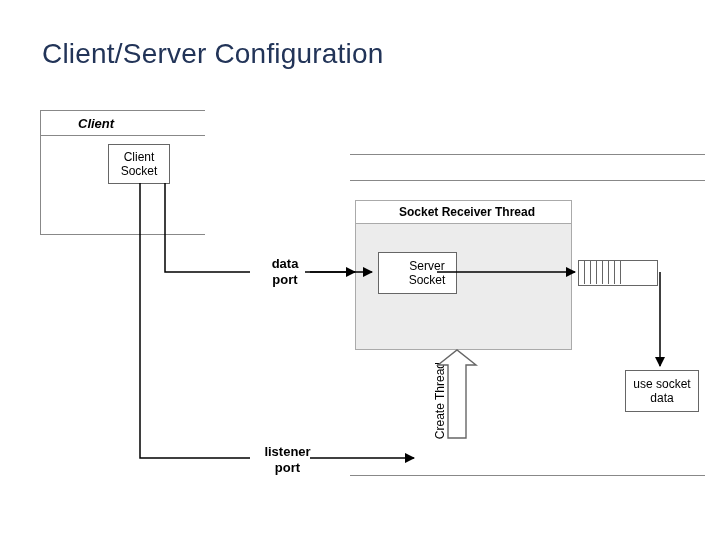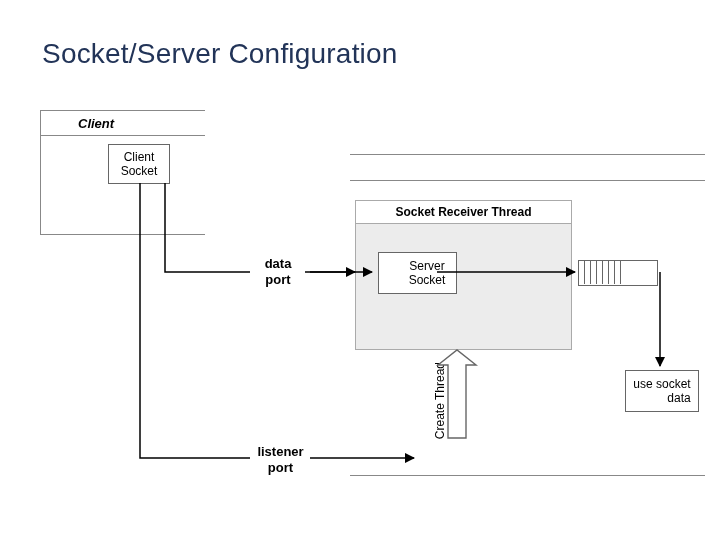--- a/index.html
+++ b/index.html
@@ -41,20 +41,21 @@
     font-size: 13px;
     text-align: center;
     line-height: 1.2;
   }
   .bold-italic {
     font-weight: bold;
     font-style: italic;
   }
   .bold {
     font-weight: bold;
+    margin-left: 7px;
   }
   .box {
     position: absolute;
     border: 1px solid #666;
     background: #fff;
     font-size: 12px;
     display: flex;
     align-items: center;
     justify-content: center;
     text-align: center;
@@ -70,21 +71,21 @@
     left: 0; top: 0;
     width: 720px; height: 540px;
     pointer-events: none;
   }
 </style>
 </head>
 <body>
 
 <div class="stage">
 
-  <div class="title">Socket/Server Configuration</div>
+  <div class="title">Client/Server Configuration</div>
 
   <div class="hr" style="left:40px; top:110px; width:165px;"></div>
   <div class="label bold-italic" style="left:78px; top:116px;">Client</div>
   <div class="hr" style="left:40px; top:135px; width:165px;"></div>
 
   <div class="box" style="left:108px; top:144px; width:60px; height:38px;">
     <span style="white-space:pre-line;">Client
 Socket</span>
   </div>
   <div class="hr" style="left:40px; top:234px; width:165px;"></div>
@@ -112,21 +113,21 @@
     <div style="position:absolute; left:6px; top:0; width:0; height:24px; border-left:1px solid #666;"></div>
     <div style="position:absolute; left:12px; top:0; width:0; height:24px; border-left:1px solid #666;"></div>
     <div style="position:absolute; left:18px; top:0; width:0; height:24px; border-left:1px solid #666;"></div>
     <div style="position:absolute; left:24px; top:0; width:0; height:24px; border-left:1px solid #666;"></div>
     <div style="position:absolute; left:30px; top:0; width:0; height:24px; border-left:1px solid #666;"></div>
     <div style="position:absolute; left:36px; top:0; width:0; height:24px; border-left:1px solid #666;"></div>
     <div style="position:absolute; left:42px; top:0; width:0; height:24px; border-left:1px solid #666;"></div>
   </div>
 
   <div class="box" style="left:625px; top:370px; width:72px; height:40px;">
-    <span style="white-space:pre-line;text-align:right;">use socket
+    <span style="white-space:pre-line;">use socket
 data</span>
   </div>
 
   <div class="label bold" style="left:253px; top:444px; width:55px;">listener
 port</div>
 
 
   <div class="vlabel" style="position:absolute; left:433px; top:362px;">Create
 Thread</div>
 

